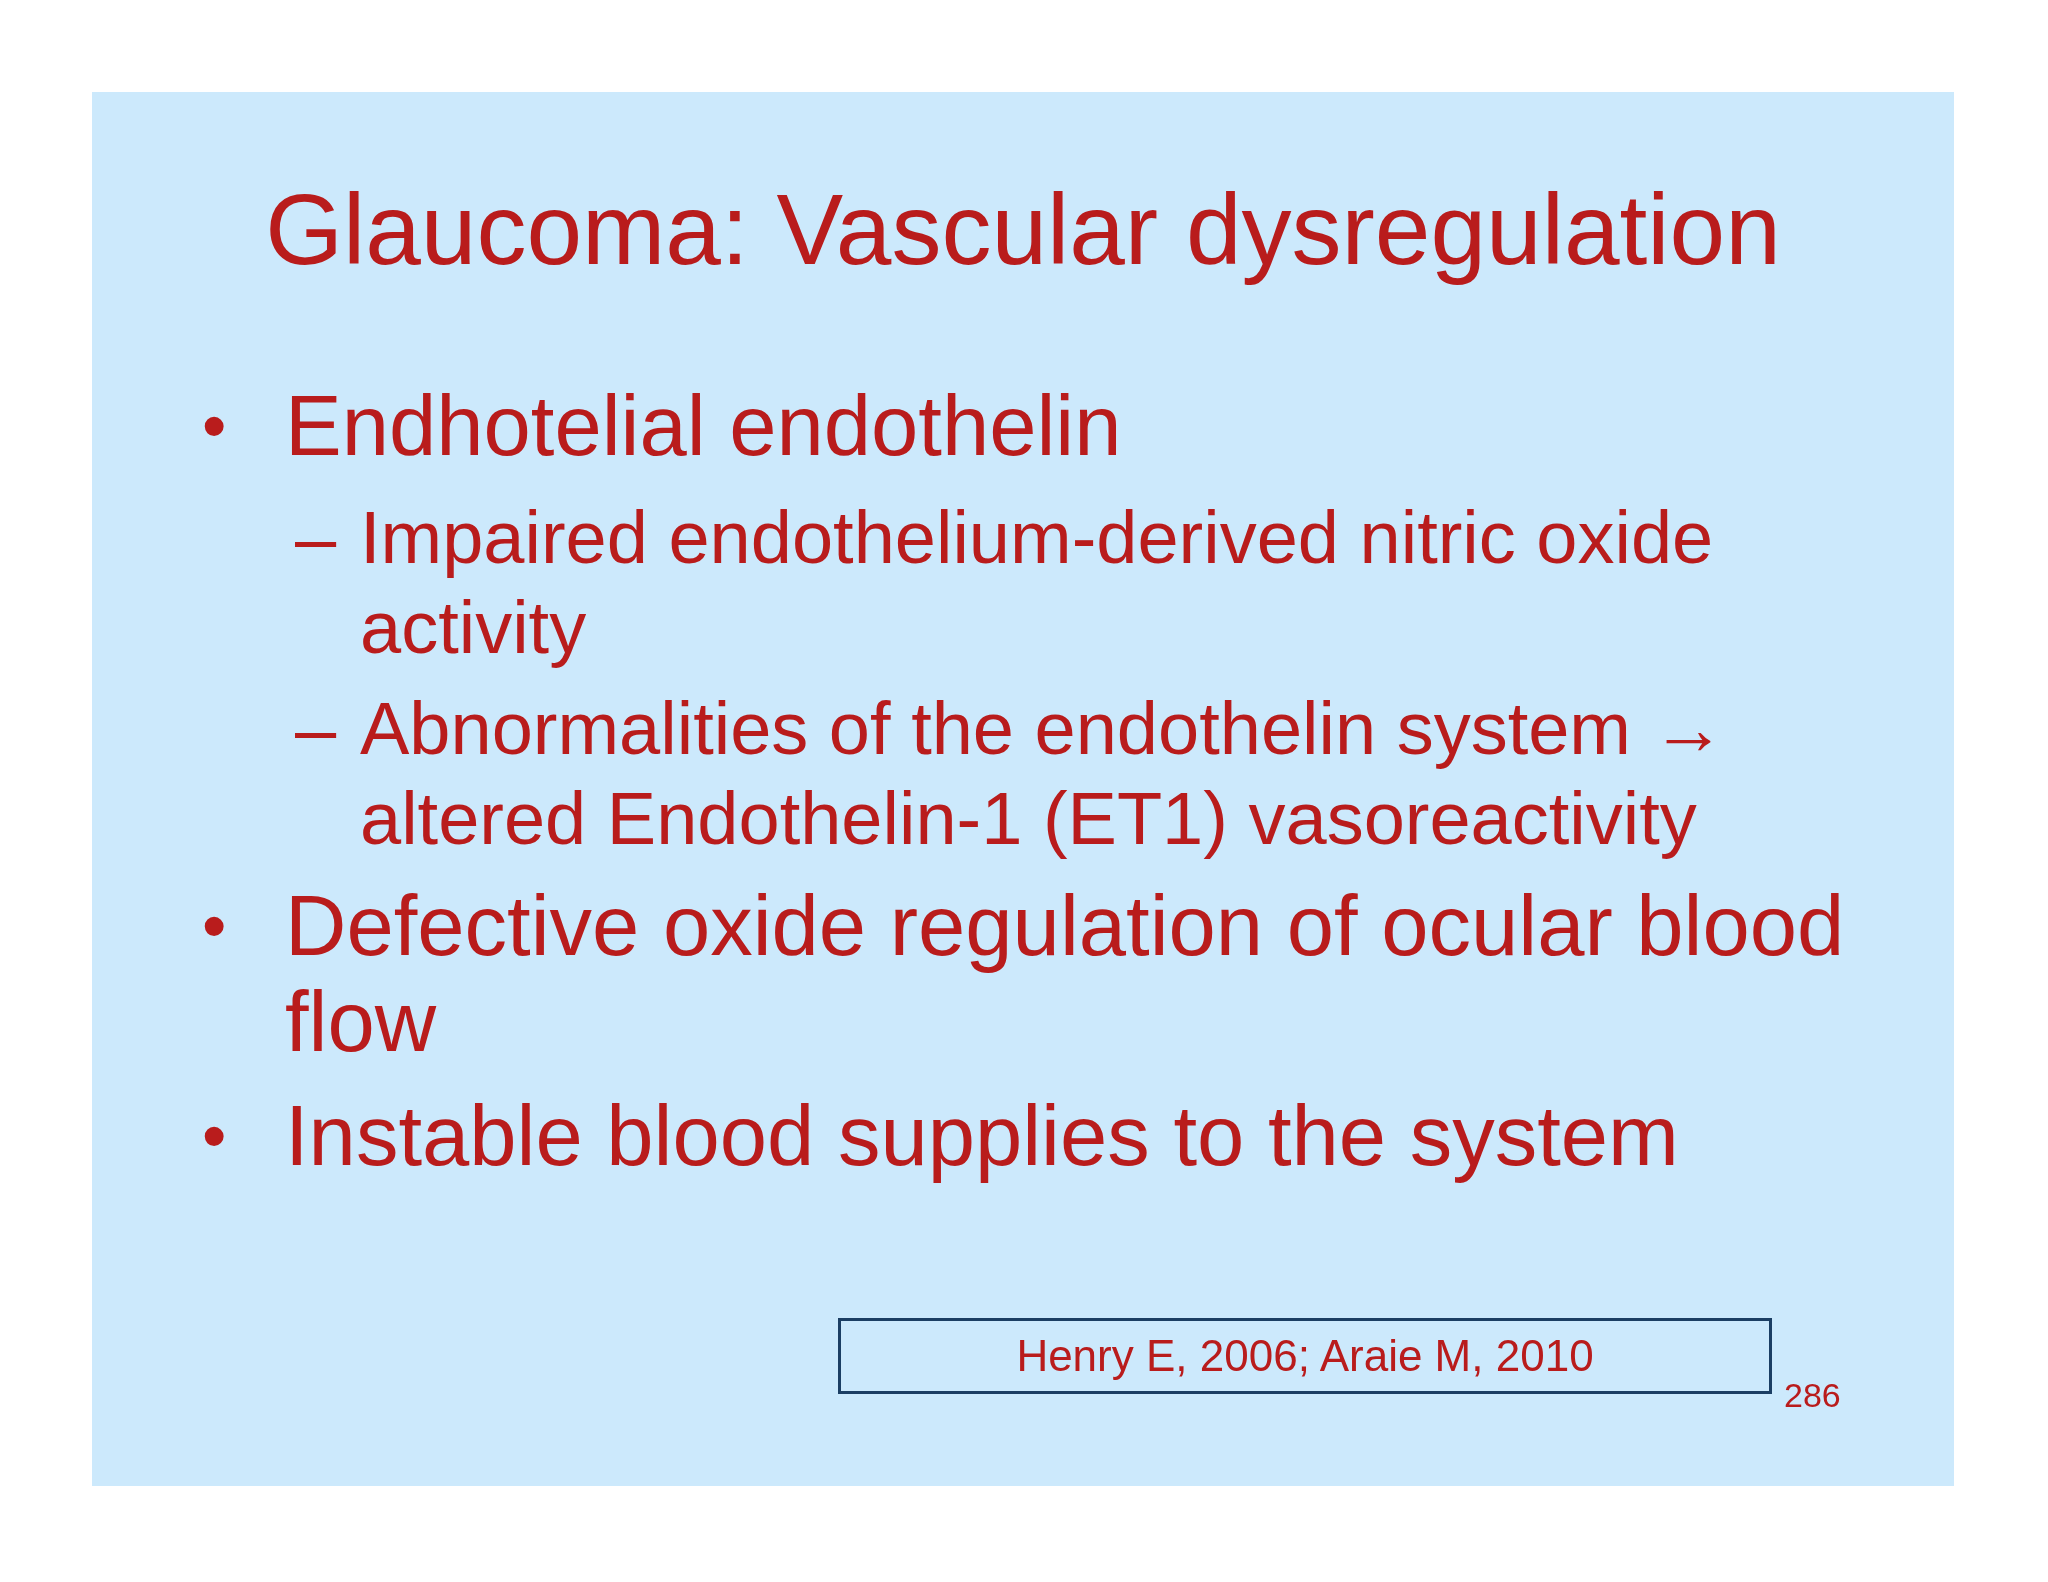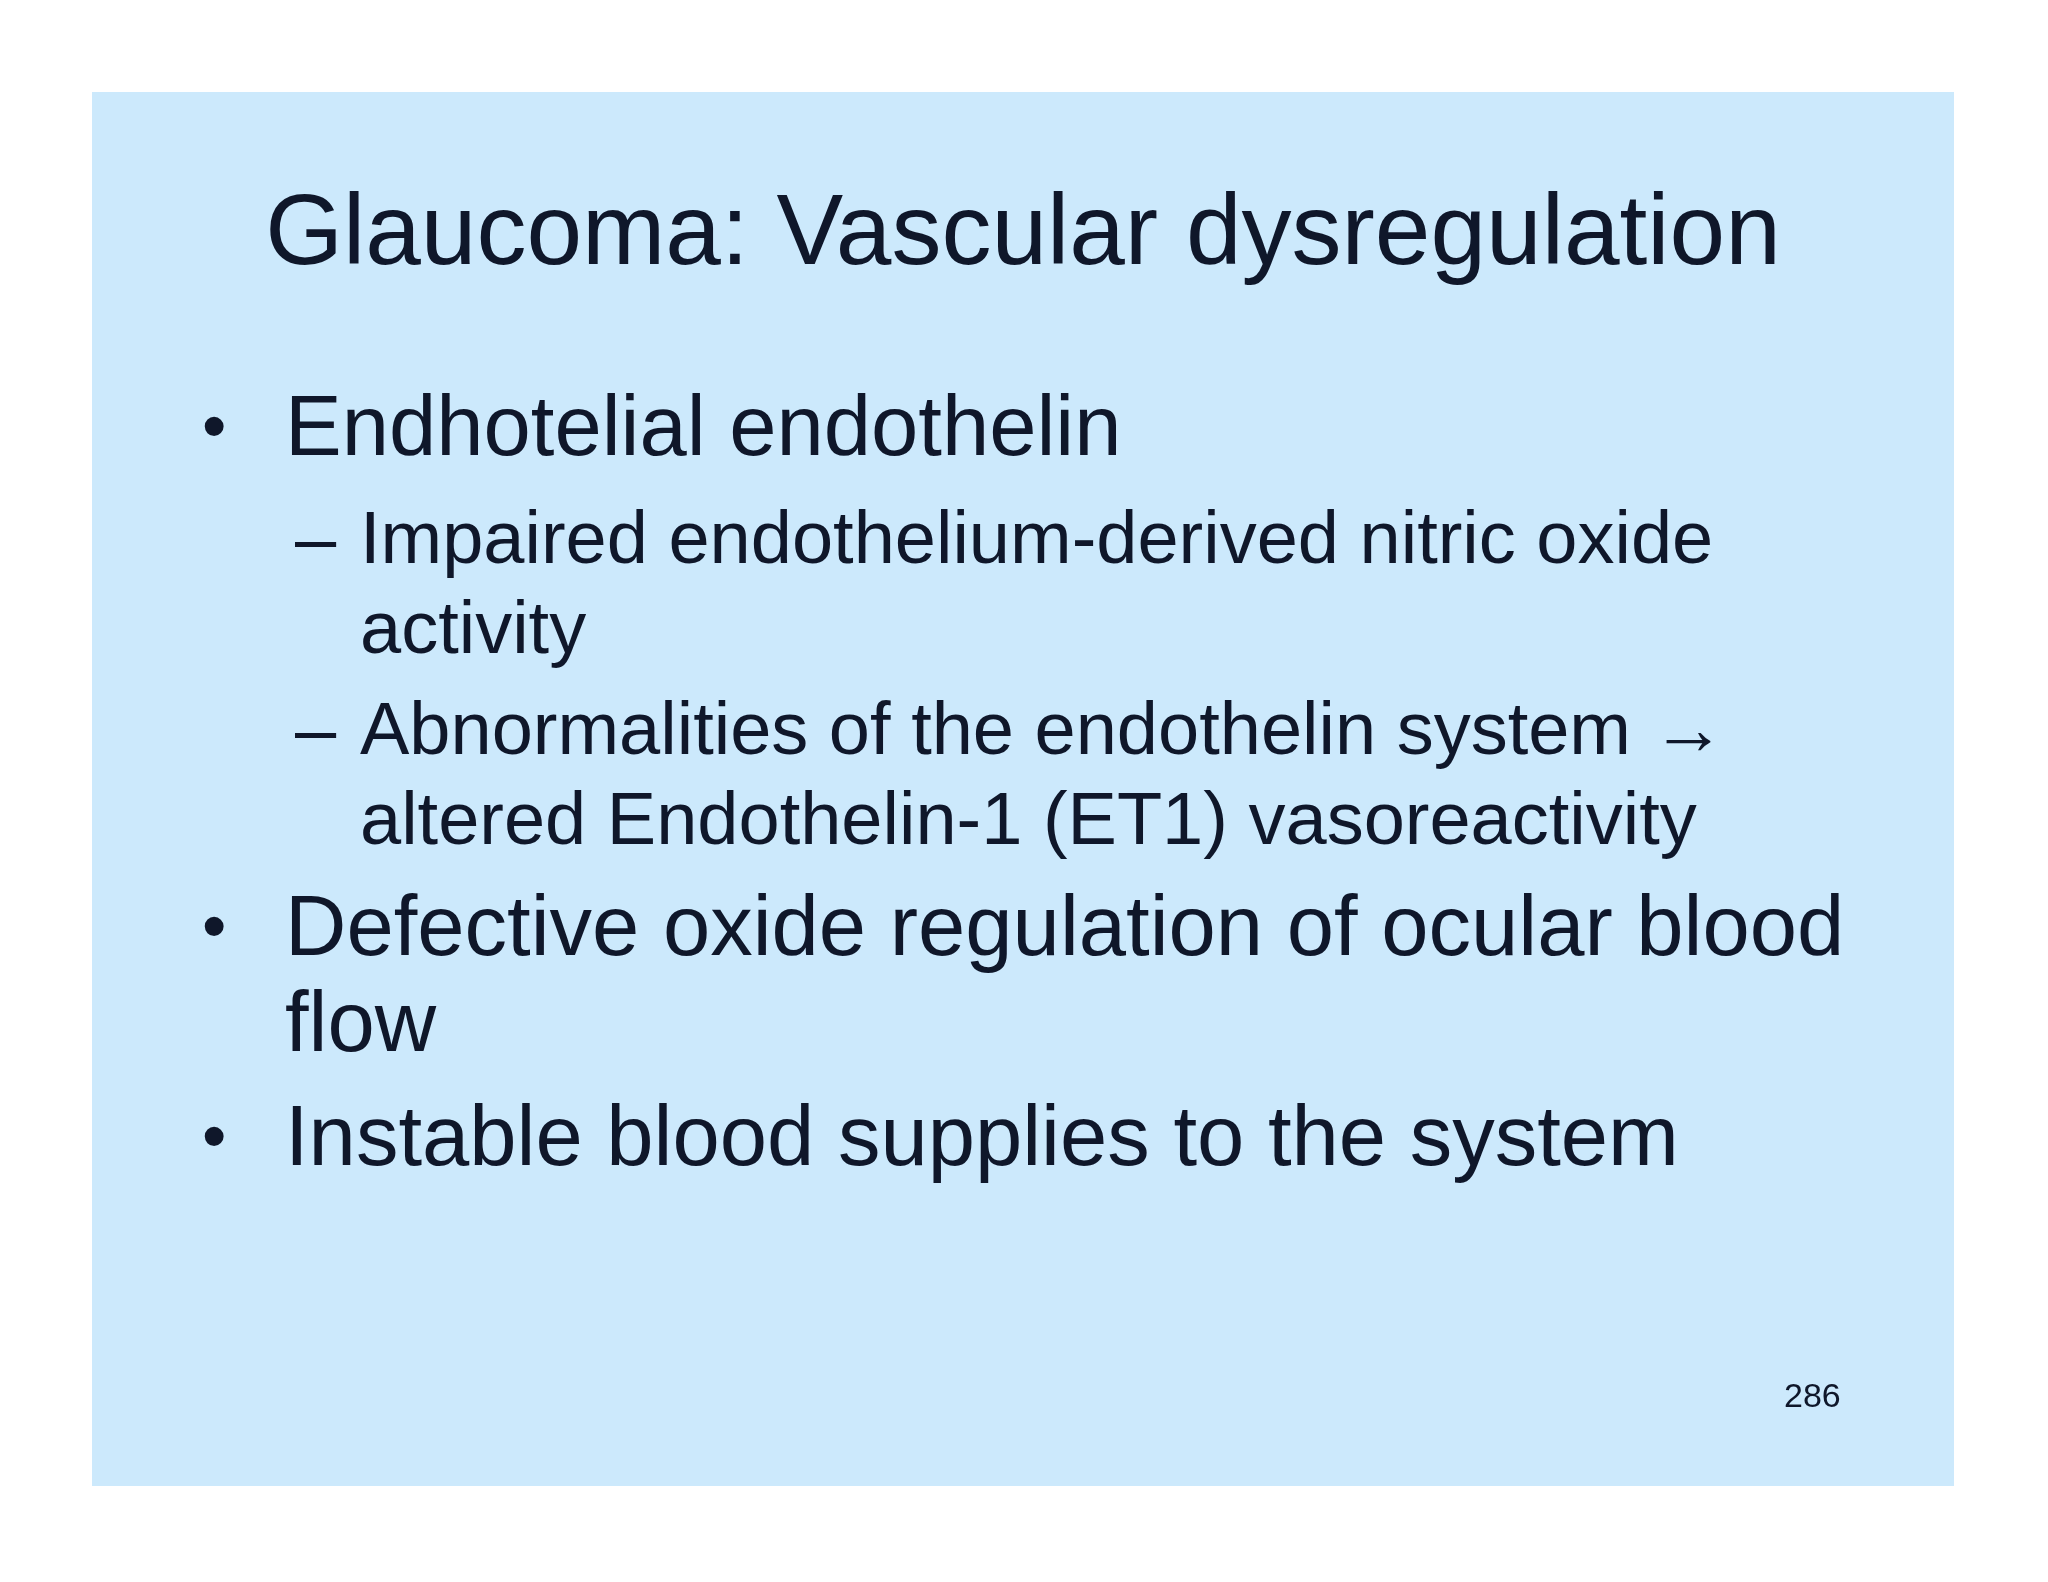--- a/index.html
+++ b/index.html
@@ -6,21 +6,21 @@
     margin: 0;
     padding: 0;
     background: #ffffff;
   }
   .page {
     position: relative;
     width: 2048px;
     height: 1582px;
     background: #ffffff;
     font-family: "Liberation Sans", sans-serif;
-    color: #0f172a;
+    color: #b91c1c;
     overflow: hidden;
   }
   .slide {
     position: absolute;
     left: 92px;
     top: 92px;
     width: 1862px;
     height: 1394px;
     background: #cce9fc;
   }
@@ -114,17 +114,20 @@
     <div class="bullet l1 b2">
       <span class="marker">•</span>
       <span class="btext">Defective oxide regulation of ocular blood flow</span>
     </div>
 
     <div class="bullet l1 b3">
       <span class="marker">•</span>
       <span class="btext">Instable blood supplies to the system</span>
     </div>
 
+    <div class="citation-box">
+      <span>Henry E, 2006; Araie M, 2010</span>
+    </div>
 
     <div class="page-number">286</div>
 
   </div>
 </div>
 
 </body></html>

